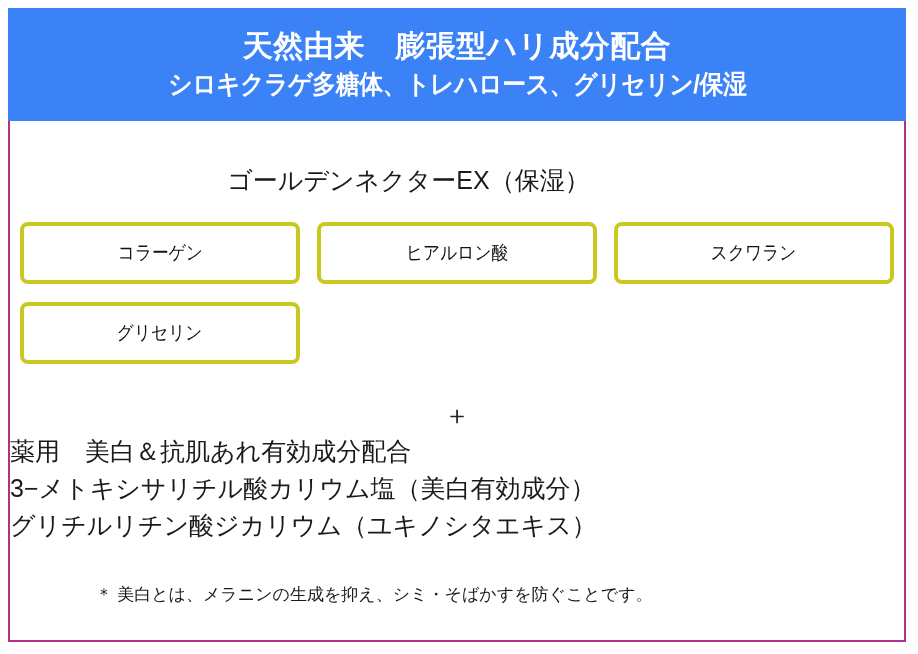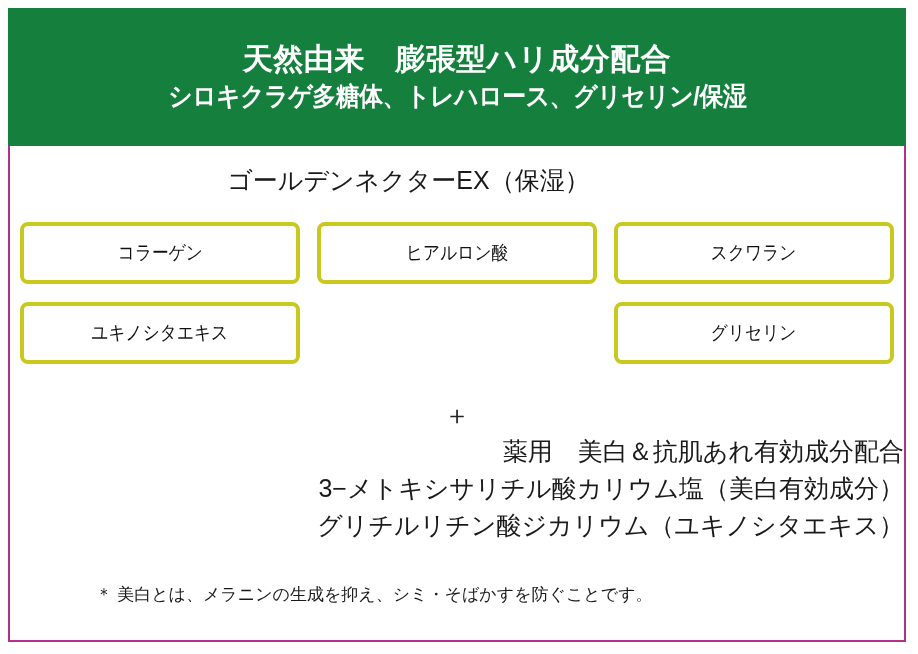--- a/index.html
+++ b/index.html
@@ -32,22 +32,22 @@
     box-sizing: border-box;
     background: #ffffff;
   }
 
   
   .header {
     position: absolute;
     left: 8px;
     top: 8px;
     width: 898px;
-    height: 138px;
-    background: #15803d;
+    height: 113px;
+    background: #3b82f6;
     box-sizing: border-box;
     display: flex;
     flex-direction: column;
     align-items: center;
     justify-content: center;
     color: #ffffff;
     text-align: center;
   }
   .header-line1 {
     font-size: 30px;
@@ -131,21 +131,21 @@
     line-height: 1;
     color: #222222;
     font-weight: 300;
   }
 
   .claims {
     position: absolute;
     left: 0;
     top: 310px;
     width: 894px;
-    text-align: right;
+    text-align: left;
   }
   .claim-line {
     font-size: 25px;
     line-height: 37px;
     color: #1a1a1a;
     white-space: nowrap;
   }
 
   .footnote {
     position: absolute;
@@ -182,23 +182,20 @@
         </div>
         <div class="box">
           <span>ヒアルロン酸</span>
         </div>
         <div class="box">
           <span>スクワラン</span>
         </div>
       </div>
 
       <div class="box-row">
-        <div class="box">
-          <span>ユキノシタエキス</span>
-        </div>
         <div class="box">
           <span>グリセリン</span>
         </div>
       </div>
 
     </div>
 
     <div class="plus">＋</div>
 
     <div class="claims">

